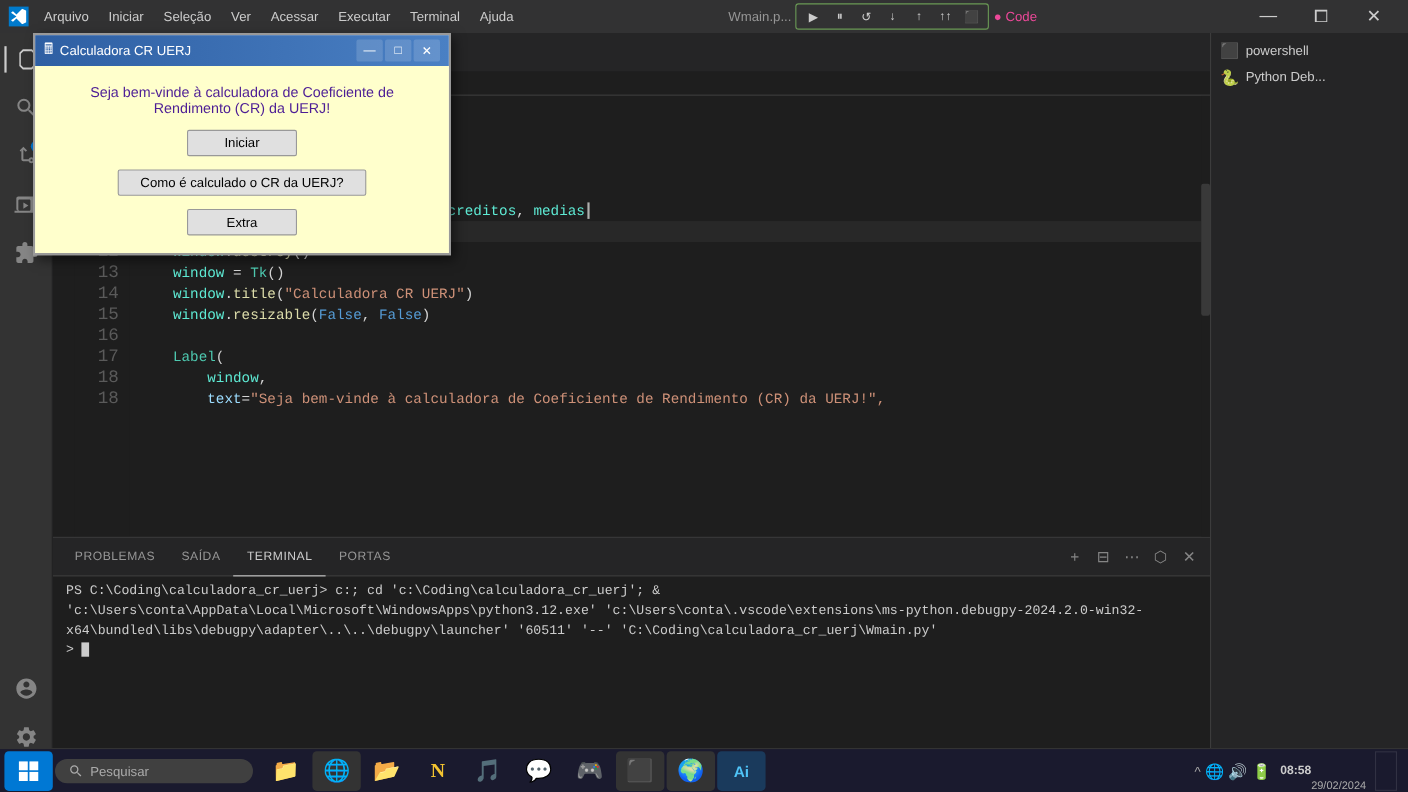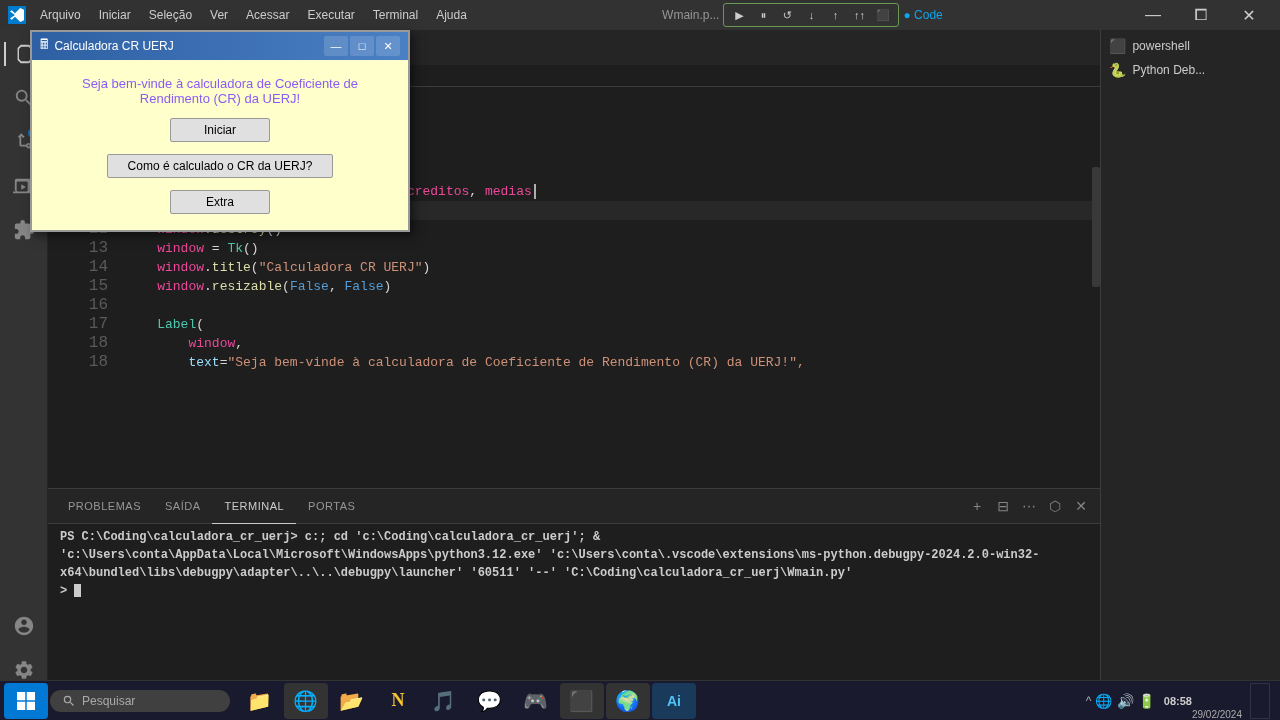--- a/index.html
+++ b/index.html
@@ -202,21 +202,21 @@
     }
     .code-line {
       height: 19px;
       display: flex;
       align-items: center;
       white-space: pre;
     }
     .kw { color: #569cd6; }
     .fn { color: #dcdcaa; }
     .str { color: #ce9178; }
-    .var { color: #ec4899; }
+    .var { color: #5eead4; }
     .op { color: #d4d4d4; }
     .comment { color: #6a9955; font-style: italic; }
     .param { color: #9cdcfe; }
     .builtin { color: #4ec9b0; }
     .bool { color: #569cd6; }
 
     
     .cursor-line { background: #282828; }
 
     
@@ -261,21 +261,21 @@
       font-size: 14px; color: #858585; cursor: pointer;
     }
     #terminal-content {
       flex: 1;
       padding: 4px 12px;
       font-family: 'Consolas', 'Courier New', monospace;
       font-size: 12px;
       color: #cccccc;
       overflow: auto;
     }
-    .terminal-line { line-height: 18px; font-weight: bold; }
+    .terminal-line { line-height: 18px; }
     .terminal-prompt { color: #cccccc; }
     .terminal-cursor {
       display: inline-block;
       width: 7px; height: 13px;
       background: #cccccc;
       vertical-align: middle;
     }
 
     
     #debug-sidebar {
@@ -366,21 +366,21 @@
       background: #ffffcc;
       padding: 16px;
       display: flex;
       flex-direction: column;
       align-items: center;
       gap: 12px;
       min-height: 120px;
     }
     #tk-welcome-text {
       font-size: 13px;
-      color: #8b5cf6;
+      color: #4c1d95;
       text-align: center;
       font-family: 'Segoe UI', sans-serif;
     }
     .tk-button {
       padding: 4px 20px;
       background: #e0e0e0;
       border: 1px solid #999;
       border-radius: 2px;
       font-size: 12px;
       font-family: 'Segoe UI', sans-serif;
@@ -475,21 +475,21 @@
     <span style="font-size:12px;color:#969696;">Wmain.p...</span>
     <div class="debug-toolbar">
       <div class="debug-btn">▶</div>
       <div class="debug-btn">⏸</div>
       <div class="debug-btn">↺</div>
       <div class="debug-btn">↓</div>
       <div class="debug-btn">↑</div>
       <div class="debug-btn">↑↑</div>
       <div class="debug-btn">⬛</div>
     </div>
-    <span style="font-size:12px;color:#0ea5e9;">● Code</span>
+    <span style="font-size:12px;color:#ec4899;">● Code</span>
   </div>
   <div id="titlebar-right">
     <div class="title-control">—</div>
     <div class="title-control">⧠</div>
     <div class="title-control close">✕</div>
   </div>
 </div>
 
 <div id="main">
 

